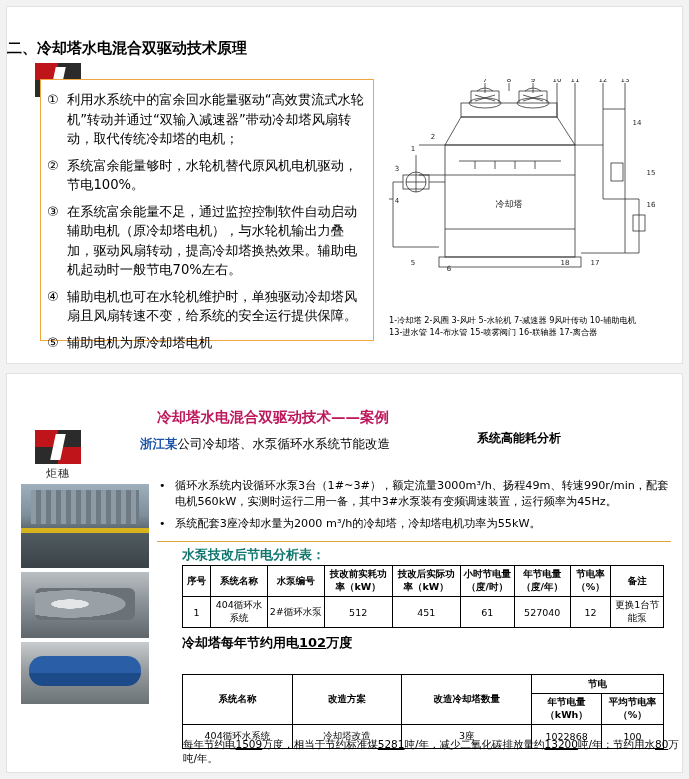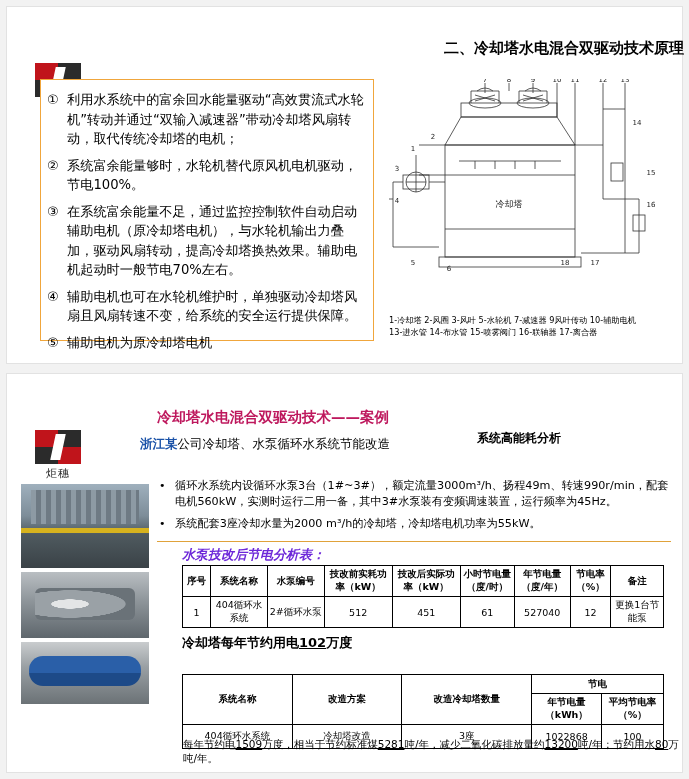--- a/index.html
+++ b/index.html
@@ -56,21 +56,21 @@
   .logo-text {
     font-size: 11px;
     color: #222;
     margin-top: 2px;
     letter-spacing: 1px;
   }
   .s1-title {
     position: absolute;
     left: 0; top: 32px;
     width: 677px;
-    text-align: right;
+    text-align: left;
     font-size: 15px;
     font-weight: bold;
     color: #000;
   }
   .s1-box {
     position: absolute;
     left: 33px; top: 72px;
     width: 334px; height: 262px;
     border: 1px solid #f0a63c;
     background: #fff;
@@ -171,22 +171,21 @@
     left: 150px; top: 167px;
     width: 514px;
     height: 1px;
     background: #e0a23a;
   }
   .tbl-title {
     position: absolute;
     left: 175px; top: 172px;
     font-size: 13px;
     font-weight: bold;
-    color: #6d28d9;
-    font-style: italic;
+    color: #0f766e;
   }
   table.t {
     border-collapse: collapse;
     font-size: 9.5px;
     color: #000;
   }
   table.t th, table.t td {
     border: 1px solid #000;
     text-align: center;
     vertical-align: middle;

